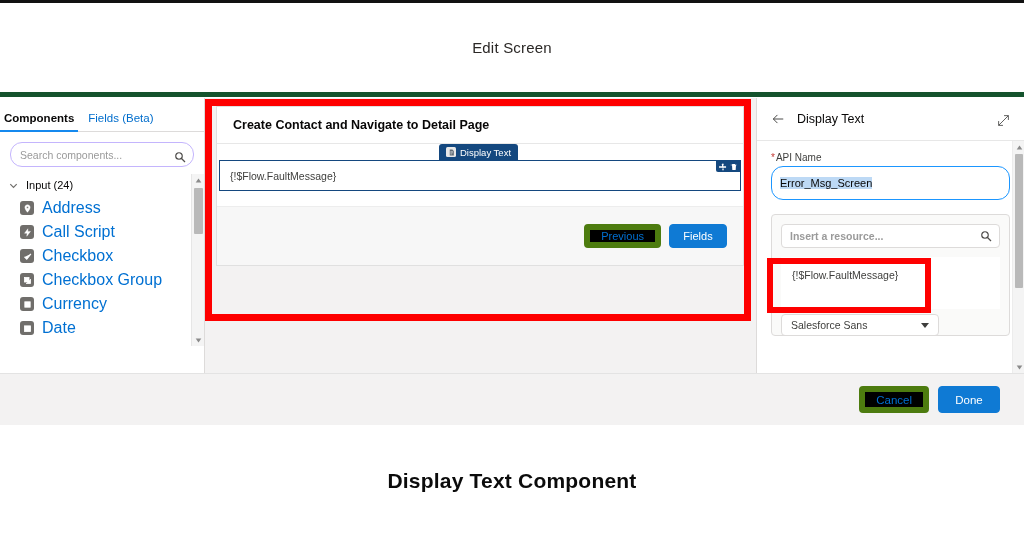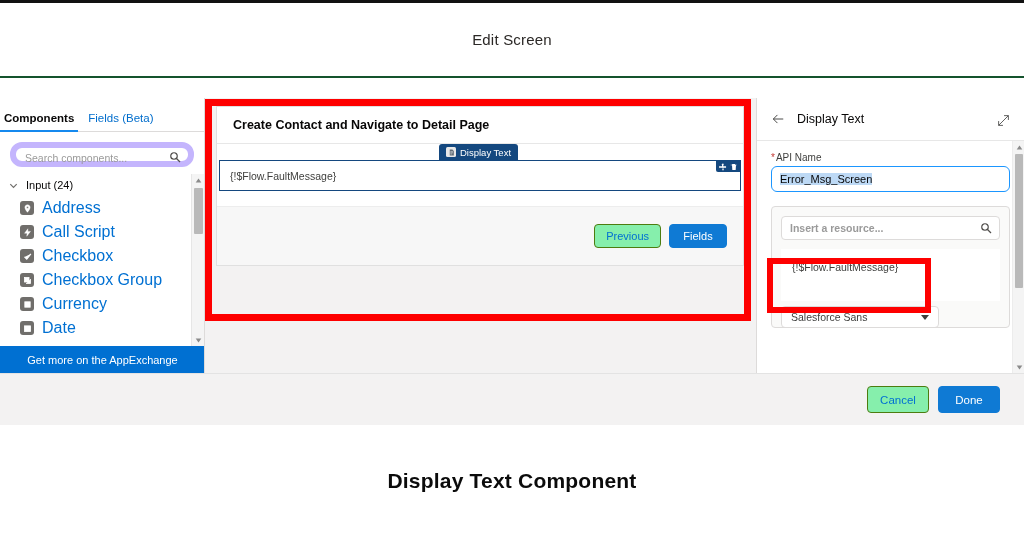--- a/index.html
+++ b/index.html
@@ -14,23 +14,23 @@
     position: relative;
     width: 1024px; height: 536px;
     background: #ffffff;
   }
   .topborder {
     position: absolute; left: 0; top: 0; width: 1024px; height: 3px;
     background: #111111;
   }
   
   .modal-header {
-    position: absolute; left: 0; top: 3px; width: 1024px; height: 75px;
+    position: absolute; left: 0; top: 3px; width: 1024px; height: 94px;
     background: #ffffff;
-    border-bottom: 2px solid #14532d;
+    border-bottom: 5px solid #14532d;
     display: flex; align-items: center; justify-content: center;
   }
   .modal-title {
     font-size: 15px; color: #2b2826; letter-spacing: .2px;
   }
   
   .modal-body {
     position: absolute; left: 0; top: 98px; width: 1024px; height: 275px;
     background: #f3f2f2;
   }
@@ -52,21 +52,21 @@
     color: #006dcc; position: relative; line-height: 1;
   }
   .tab.active { color: #080707; font-weight: bold; }
   .tab.active::after {
     content: ""; position: absolute; left: 0; right: 6px; bottom: -1px;
     height: 2.5px; background: #1589ee;
   }
   .search-wrap { padding: 10px 10px 6px 10px; }
   .search-box {
     position: relative; height: 25px;
-    border: 6px solid #c4b5fd; border-radius: 12px; background: #fff;
+    border: 1px solid #c4b5fd; border-radius: 12px; background: #fff;
   }
   .search-box input {
     width: 100%; height: 100%; border: 0; outline: none; background: transparent;
     padding: 0 26px 0 9px; font-size: 10.5px; color: #3e3e3c;
     font-family: "Liberation Sans", sans-serif;
   }
   .search-box input::placeholder { color: #9a9a9a; }
   .search-ico {
     position: absolute; right: 7px; top: 50%; transform: translateY(-50%);
     width: 12px; height: 12px; color: #514f4d;
@@ -152,41 +152,41 @@
     position: absolute; left: 0; right: 0; bottom: 0; height: 59px;
     background: #f7f7f7; border-top: 1px solid #ededed;
     display: flex; align-items: center; justify-content: flex-end; gap: 8px;
     padding-right: 16px;
   }
   .btn {
     height: 24px; min-width: 58px; border-radius: 4px; font-size: 11px;
     display: inline-flex; align-items: center; justify-content: center;
     cursor: pointer; padding: 0 11px;
   }
-  .btn-neutral { background: #86efac; border: 1px solid #4d7c0f; color: #0070d2; margin-left: 16px; }
+  .btn-neutral { background: #000000; border: 6px solid #4d7c0f; color: #0070d2; margin-left: 16px; }
   .btn-brand { background: #0f7ad4; border: 1px solid #0f7ad4; color: #ffffff; }
   
   .right-panel {
     position: absolute; left: 756px; top: 0; width: 268px; height: 275px;
     background: #ffffff; border-left: 1px solid #dddbda; overflow: hidden;
   }
   .rp-head {
     height: 43px; display: flex; align-items: center; padding: 0 14px;
     border-bottom: 1px solid #e7e7e7; gap: 12px;
   }
   .rp-back { width: 14px; height: 14px; cursor: pointer; }
   .rp-back svg { width: 14px; height: 14px; stroke: #3e3e3c; fill: none; stroke-width: 1.6; }
   .rp-title { font-size: 12.5px; color: #080707; flex: 1; }
   .rp-expand { width: 13px; height: 13px; cursor: pointer; }
   .rp-expand svg { width: 13px; height: 13px; stroke: #3e3e3c; fill: none; stroke-width: 1.5; }
   .rp-content { padding: 11px 14px 0 14px; position: relative; }
   .field-label { font-size: 10px; color: #3e3e3c; margin-bottom: 3px; }
   .req { color: #c23934; margin-right: 1px; }
   .api-input {
-    height: 26px; border: 1px solid #1b96ff; border-radius: 6px;
+    height: 34px; border: 1px solid #1b96ff; border-radius: 12px;
     background: #ffffff; display: flex; align-items: center; padding: 0 8px;
     font-size: 11px; color: #080707;
   }
   .api-input .sel { background: #bdd9f5; }
   .rich-wrap {
     margin-top: 14px; border: 1px solid #dddbda; border-radius: 4px;
     background: #fafaf9; height: 122px; position: relative; overflow: hidden;
   }
   .res-box {
     margin: 9px 9px 0 9px; height: 24px; background: #ffffff;
@@ -352,23 +352,20 @@
             </svg>
         </div>
         <div class="sb-thumb"></div>
         <div class="sb-arrow sb-down">
           <svg viewBox="0 0 10 10">
               <polygon points="5,8 1,2 9,2"></polygon>
             </svg>
         </div>
       </div>
 
-      <div class="appexchange-btn">
-        <span>Get more on the AppExchange</span>
-      </div>
     </div>
 
     <div class="center-canvas"></div>
 
     <div class="right-panel">
       <div class="rp-head">
         <span class="rp-back">
           <svg viewBox="0 0 24 24">
               <polyline points="11,5 4,12 11,19"></polyline>
               <line x1="4" y1="12" x2="21" y2="12"></line>

